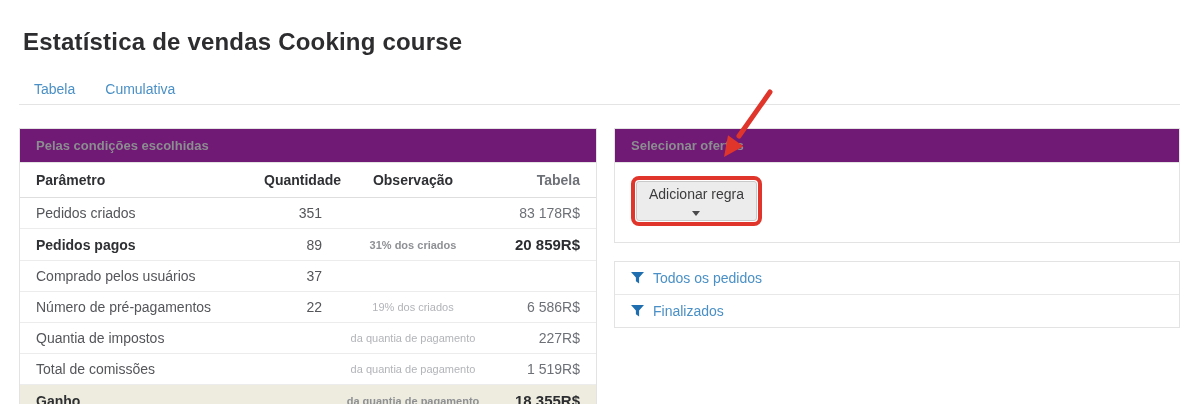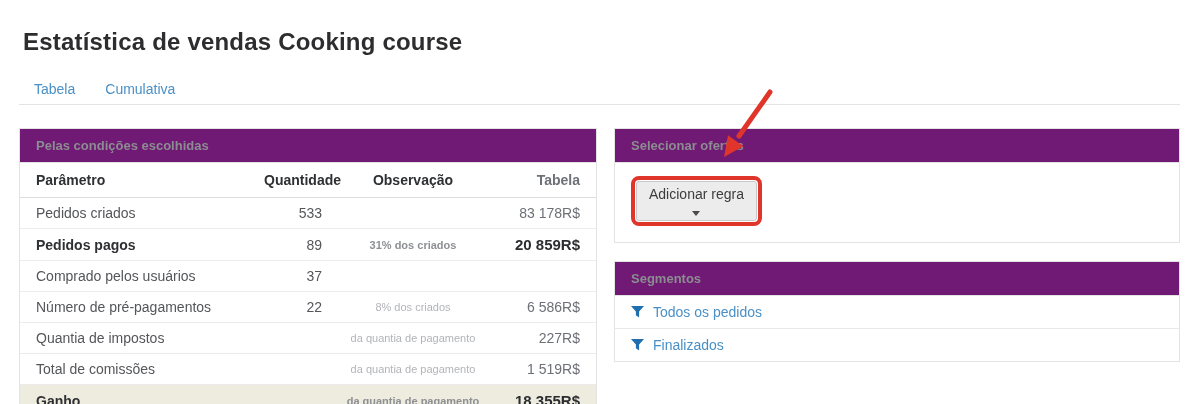--- a/index.html
+++ b/index.html
@@ -99,40 +99,40 @@
           <tr>
             <th class="c-param">Parâmetro</th>
             <th class="c-qty">Quantidade</th>
             <th class="c-obs">Observação</th>
             <th class="c-total">Tabela</th>
           </tr>
         </thead>
         <tbody id="rows-tbody">
             <tr class="">
               <td class="c-param">Pedidos criados</td>
-              <td class="c-qty">533</td>
+              <td class="c-qty">351</td>
               <td class="c-obs"></td>
               <td class="c-total">83 178R$</td>
             </tr>
             <tr class="bold ">
               <td class="c-param">Pedidos pagos</td>
               <td class="c-qty">89</td>
               <td class="c-obs">31% dos criados</td>
               <td class="c-total">20 859R$</td>
             </tr>
             <tr class="">
               <td class="c-param">Comprado pelos usuários</td>
               <td class="c-qty">37</td>
               <td class="c-obs"></td>
               <td class="c-total"></td>
             </tr>
             <tr class="">
               <td class="c-param">Número de pré-pagamentos</td>
               <td class="c-qty">22</td>
-              <td class="c-obs">8% dos criados</td>
+              <td class="c-obs">19% dos criados</td>
               <td class="c-total">6 586R$</td>
             </tr>
             <tr class="">
               <td class="c-param">Quantia de impostos</td>
               <td class="c-qty"></td>
               <td class="c-obs">da quantia de pagamento</td>
               <td class="c-total">227R$</td>
             </tr>
             <tr class="">
               <td class="c-param">Total de comissões</td>
@@ -158,21 +158,20 @@
             <button class="btn-gray">
               <span>Adicionar regra</span>
               <span class="caret-down"></span>
             </button>
           </div>
           <br>
         </div>
       </section>
 
       <section class="panel segments-panel">
-        <div class="panel-header">Segmentos</div>
         <div id="segments-list">
             <div class="segment-row">
               <svg class="funnel-icon" width="13" height="12" viewBox="0 0 13 12">
                 <polygon points="0,0 13,0 8.1,5.5 8.1,11.6 4.9,9.3 4.9,5.5" fill="#1f6fb0"></polygon>
               </svg>
               <span>Todos os pedidos</span>
             </div>
             <div class="segment-row">
               <svg class="funnel-icon" width="13" height="12" viewBox="0 0 13 12">
                 <polygon points="0,0 13,0 8.1,5.5 8.1,11.6 4.9,9.3 4.9,5.5" fill="#1f6fb0"></polygon>

